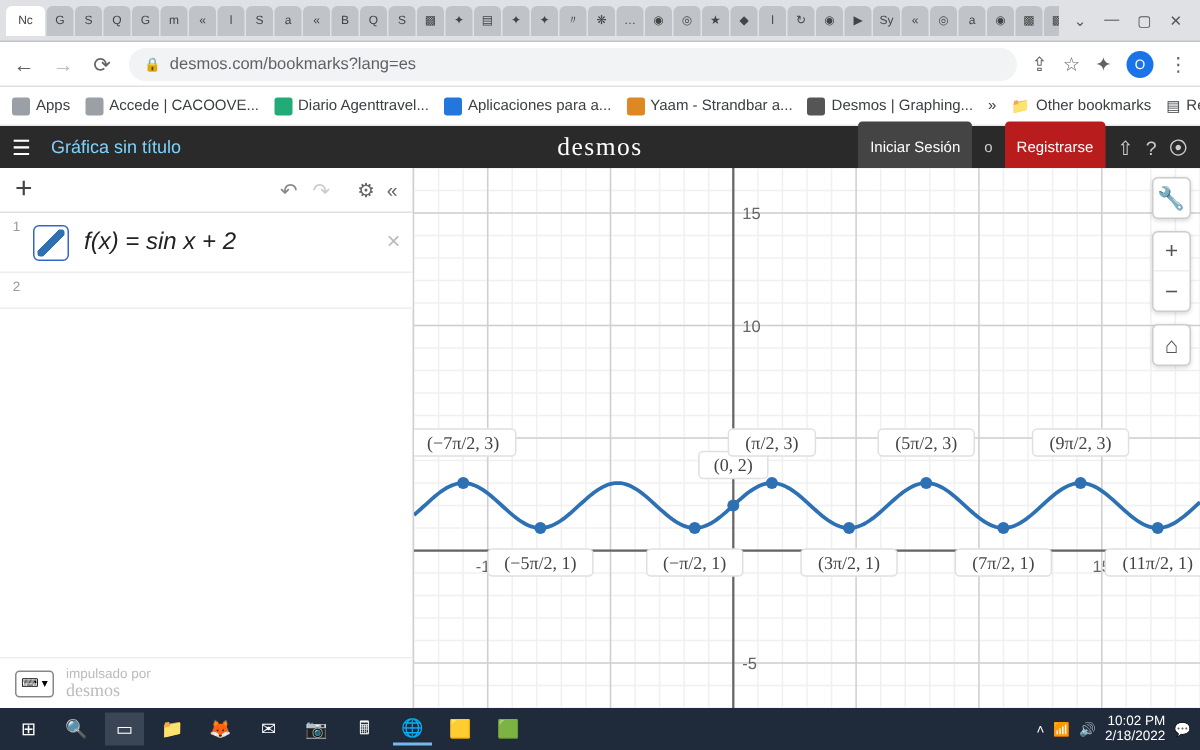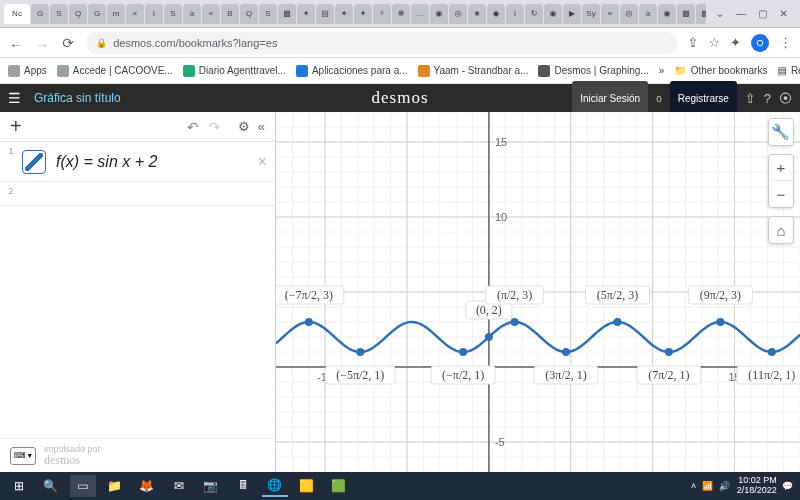--- a/index.html
+++ b/index.html
@@ -21,21 +21,21 @@
 .bm-icon{width:12px;height:12px;display:inline-block;background:#9aa0a6;border-radius:2px}
 .bookmarks-right{margin-left:auto;display:flex;gap:10px}
 
 .desmos-header{height:28px;background:#2a2a2a;color:#fff;display:flex;align-items:center;padding:0 8px;font-size:12px}
 .hamburger{width:18px;font-size:14px;cursor:pointer}
 .graph-title{margin-left:8px;color:#7dd3fc}
 .desmos-logo{position:absolute;left:50%;transform:translateX(-50%);font-family:Georgia,serif;font-size:17px;letter-spacing:1px}
 .header-right{margin-left:auto;display:flex;align-items:center;gap:8px}
 .btn{height:35px;padding:0 8px;border-radius:3px;font-size:10px;display:flex;align-items:center;cursor:pointer}
 .btn-login{background:#444;color:#fff}
-.btn-signup{background:#0f172a;color:#fff}
+.btn-signup{background:#b91c1c;color:#fff}
 .header-o{color:#ccc;font-size:10px}
 .header-icon{color:#ccc;font-size:13px;cursor:pointer}
 
 .main{display:flex;height:calc(500px - 28px - 30px - 26px - 28px - 28px);position:relative}
 
 .expr-panel{width:276px;background:#fff;border-right:1px solid #d0d0d0;display:flex;flex-direction:column;position:relative}
 .expr-toolbar{height:30px;border-bottom:1px solid #e0e0e0;display:flex;align-items:center;padding:0 10px}
 .expr-add{font-size:20px;color:#444;cursor:pointer}
 .expr-undo{margin-left:auto;display:flex;gap:10px;font-size:14px;color:#888}
 .expr-settings{margin-left:18px;font-size:13px;color:#666;cursor:pointer}

